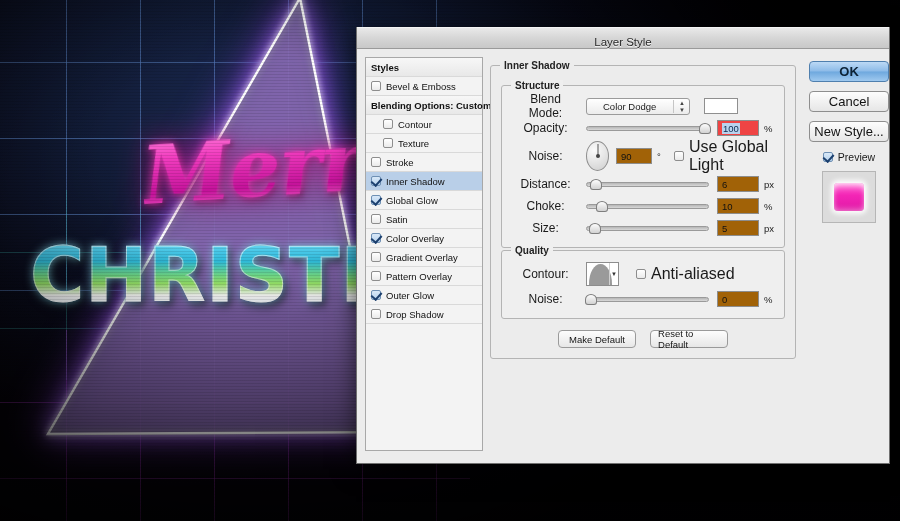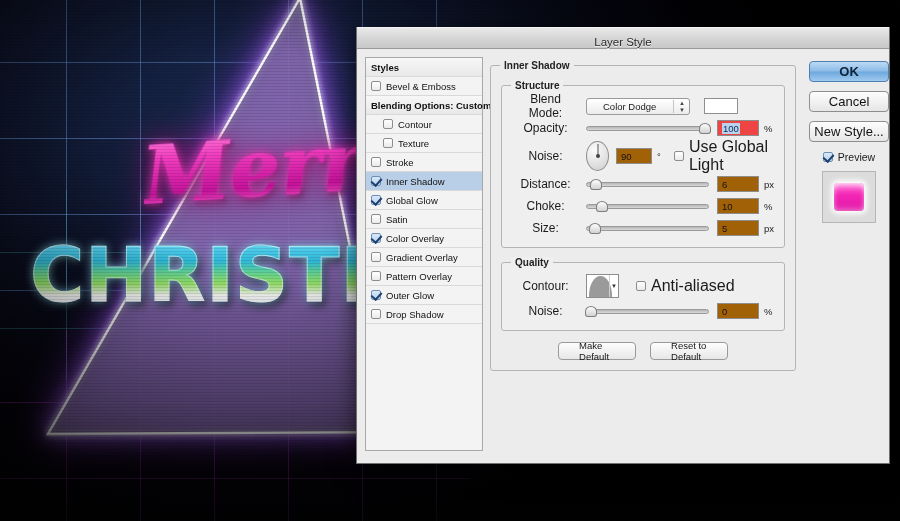--- a/index.html
+++ b/index.html
@@ -305,21 +305,21 @@
   }
   .contour-box .divider { position:absolute; right:8px; top:0; bottom:0; width:1px; background:#d0d0d0; }
   .btn {
     height: 18px;
     border: 1px solid #9a9a9a;
     border-radius: 4px;
     background: linear-gradient(180deg,#fdfdfd,#e7e7e7);
     font-size: 9.5px;
     display: flex; align-items: center; justify-content: center;
     color: #151515;
-    padding: 0 20px;
+    padding: 0 7px;
   }
   .defaults-row {
     display: flex; justify-content: center; gap: 14px;
     margin-top: 11px;
   }
   .defaults-row .btn { width: 78px; }
 
   
   .right-col {
     width: 92px; flex: 0 0 92px;
@@ -528,21 +528,21 @@
                 <div class="track"></div>
                 <div class="thumb" style="left:7%"></div>
               </div>
               <div class="num">
                 <span>5</span>
               </div>
               <span class="unit">px</span>
             </div>
           </div>
 
-          <div class="fieldset" style="margin-top:14px">
+          <div class="fieldset" style="margin-top:2px">
             <div class="legend">Quality</div>
 
             <div class="row" style="height:28px">
               <div class="lbl">Contour:</div>
               <div class="contour-box">
                 <div class="curve"></div>
                 <div class="divider"></div>
                 <div class="tick">▼</div>
               </div>
               <div class="inline-cb">

